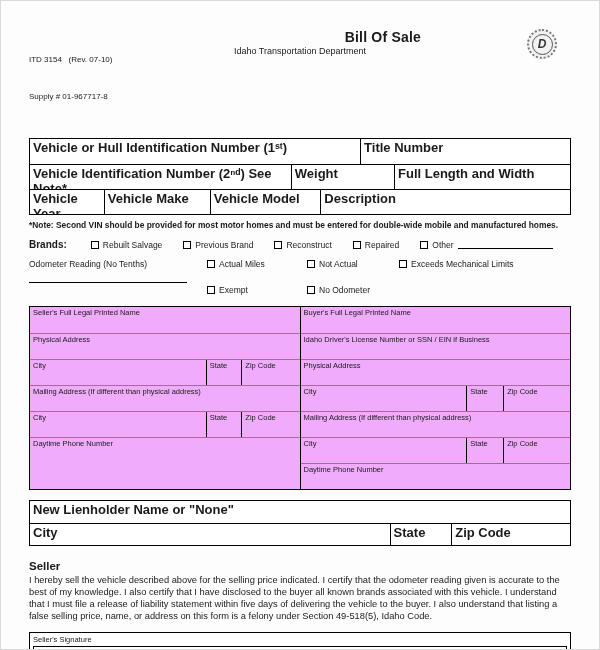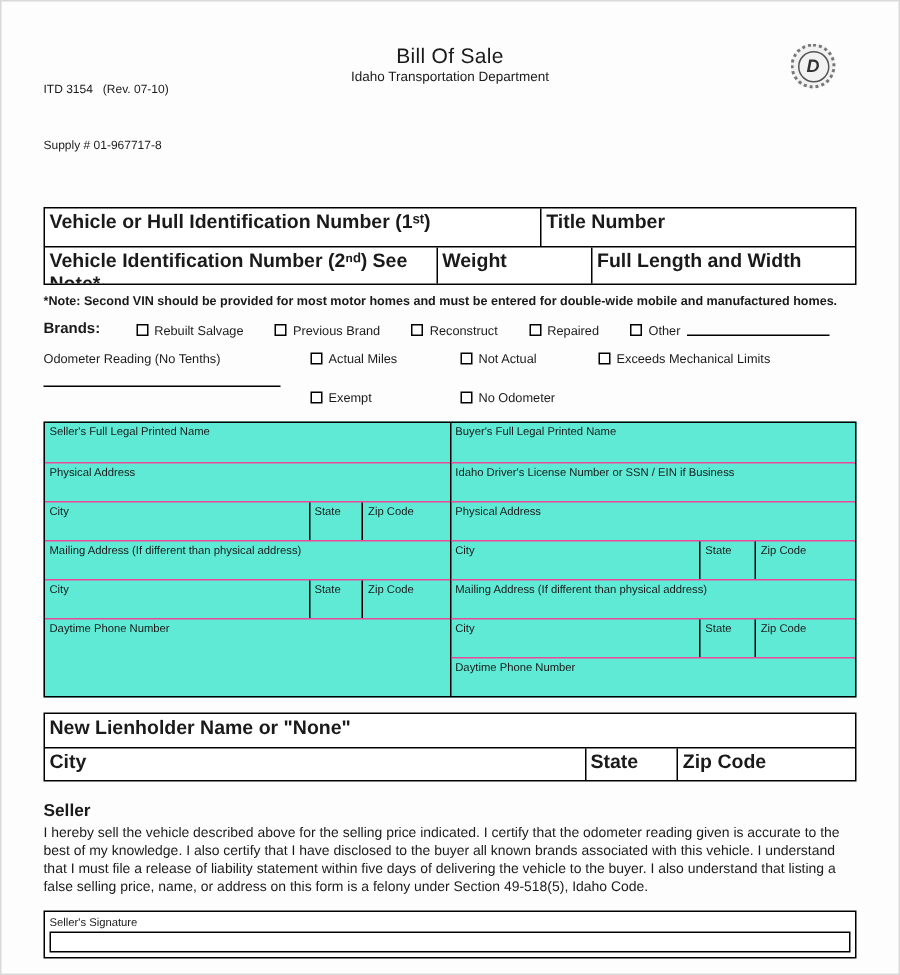--- a/index.html
+++ b/index.html
@@ -4,21 +4,21 @@
 <style>
   * { margin:0; padding:0; box-sizing:border-box; }
   html,body { width:600px; height:650px; }
   body { font-family:"Liberation Sans","DejaVu Sans",sans-serif; background:#ffffff; color:#1a1a1a; }
   .page { width:600px; height:650px; background:#fdfdfd; border:1px solid #d9d9d9; padding:28px 28px 8px; overflow:hidden; }
 
   
   .header { display:flex; align-items:flex-start; margin-bottom:10px; }
   .hleft { width:150px; font-size:8px; line-height:1.55; white-space:pre-wrap; }
   .hcenter { flex:1; text-align:center; }
-  .htitle { font-size:14px; font-weight:normal; letter-spacing:.2px; }
+  .htitle { font-size:14px; font-weight:bold; letter-spacing:.2px;text-align:right; }
   .hsub { font-size:9px; margin-top:1px; }
   .hright { width:150px; display:flex; justify-content:flex-end; padding-right:14px; }
   .logo { width:30px; height:30px; border:2px dotted #777; border-radius:50%; display:flex; align-items:center; justify-content:center; background:#f2f2f2; }
   .logo-inner { width:21px; height:21px; border:1px solid #555; border-radius:50%; display:flex; align-items:center; justify-content:center; font-size:12px; font-weight:bold; font-style:italic; color:#333; }
 
   
   .tbl { border:1px solid #000; background:#fff; }
   .trow { display:flex; border-top:1px solid #000; }
   .trow:first-child { border-top:none; }
   .tcell { padding:2px 3px; font-size:13px; line-height:1.15; border-left:1px solid #000; overflow:hidden;font-weight:bold; }
@@ -33,21 +33,21 @@
   .brand-item { display:flex; align-items:center; margin-right:21px; white-space:nowrap; }
   .brand-item:last-child { margin-right:0; }
   .fill-line { display:inline-block; width:95px; border-bottom:1px solid #000; height:9px; margin-left:4px; }
 
   .odo { margin-top:9px; display:flex; font-size:8.5px; }
   .odo-left { width:170px; }
   .odo-line { width:158px; border-bottom:1px solid #000; height:14px; }
   .odo-grid { display:grid; grid-template-columns:100px 92px auto; row-gap:16px; margin-left:8px; align-content:start; }
   .odo-item { display:flex; align-items:center; white-space:nowrap; }
 
-  .twocol { display:flex; margin-top:11px; border:1px solid #000; background:#5eead4; }
+  .twocol { display:flex; margin-top:11px; border:1px solid #000; background:#f0abfc; }
   .halfcol { flex:1; min-width:0; }
   .halfcol.left { border-right:1px solid #000; }
   .frow { display:flex; height:26px; border-top:1px solid #ec4899; }
   .frow:first-child { border-top:none; }
   .fcell { padding:2px 3px; font-size:7.5px; line-height:1.15; border-left:1px solid #000; overflow:hidden; }
   .fcell:first-child { border-left:none; }
   .dollar { display:block; margin-top:5px; font-size:9px; }
 
   .lien { margin-top:10px; }
   .lrow { height:22px; }
@@ -93,20 +93,34 @@
       <div class="tcell" style="flex:49">
         <span>Vehicle Identification Number (2ⁿᵈ) See Note*</span>
       </div>
       <div class="tcell" style="flex:18.5">
         <span>Weight</span>
       </div>
       <div class="tcell" style="flex:32.5">
         <span>Full Length and Width</span>
       </div>
     </div>
+    <div class="trow vrow">
+      <div class="tcell" style="flex:13.2">
+        <span>Vehicle Year</span>
+      </div>
+      <div class="tcell" style="flex:19.3">
+        <span>Vehicle Make</span>
+      </div>
+      <div class="tcell" style="flex:20.2">
+        <span>Vehicle Model</span>
+      </div>
+      <div class="tcell" style="flex:47.3">
+        <span>Description</span>
+      </div>
+    </div>
   </div>
 
   <div class="note">*Note: Second VIN should be provided for most motor homes and must be entered for double-wide mobile and manufactured homes.</div>
 
   <div class="brands">
     <span class="brands-label">Brands:</span>
     <span class="brand-item">
       <span class="cb"></span>
       <span>Rebuilt Salvage</span>
     </span>

